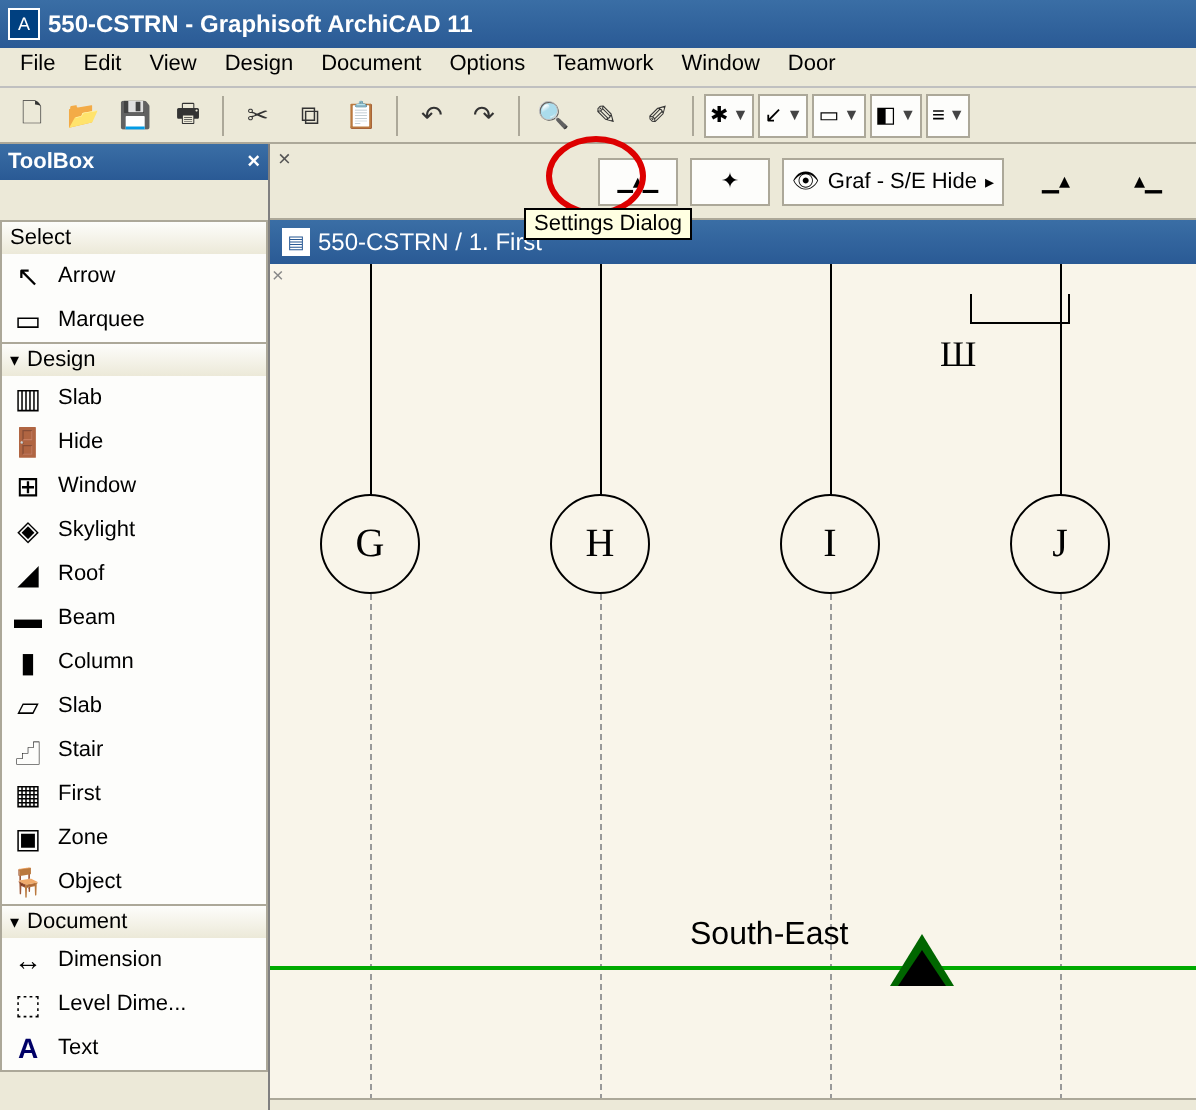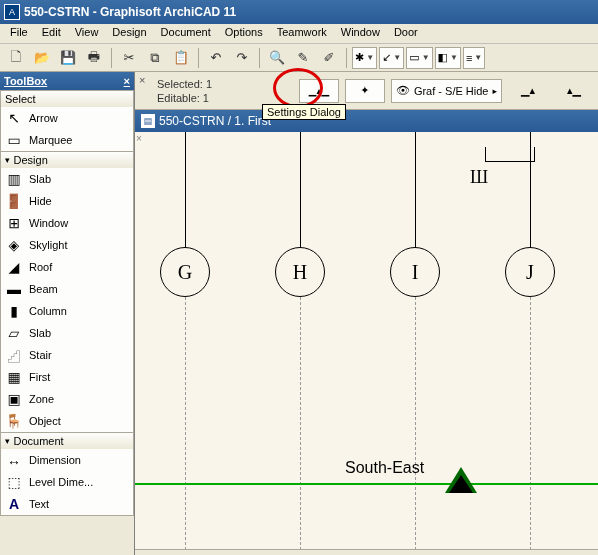--- a/index.html
+++ b/index.html
@@ -19,23 +19,23 @@
 .tool-btn { width: 24px; height: 22px; border: 1px solid transparent; display: flex; align-items: center; justify-content: center; font-size: 13px; color: #333; }
 .tool-sep { width: 1px; height: 20px; background: #aca899; margin: 0 3px; }
 .dropdown-btn { display: flex; align-items: center; height:22px; border: 1px solid #aca899; padding: 0 2px; background:#fdfdfb; }
 .dropdown-btn .arrow { font-size: 8px; margin-left: 2px; color:#444;}
 
 
 .workspace { display: flex; height: calc(555px - 24px - 20px - 28px); }
 
 
 .sidebar { width: 135px; background: #ece9d8; border-right: 1px solid #808080; display: flex; flex-direction: column; }
-.sidebar-title { height: 18px; background: linear-gradient(#3a6ea5,#2a5a95); color: #fff; font-weight: bold; display: flex; align-items: center; padding: 0 4px; justify-content: space-between; font-size:11px;text-decoration:underline;}
+.sidebar-title { height: 18px; background: linear-gradient(#3a6ea5,#2a5a95); color: #fff; font-weight: bold; display: flex; align-items: center; padding: 0 4px; justify-content: space-between; font-size:11px;}
 .sidebar-title .close-x { cursor: default; }
-.panel { background: #fdfdfb; border: 1px solid #aca899; border-top: none; }
+.panel { background: #fdfdfb; border: 1px solid #aca899; border-top: none; margin-top: 20px; }
 .panel-header { background: linear-gradient(#fdfdfb,#ece9d8); padding: 2px 4px; font-size: 11px; border-top: 1px solid #aca899; display: flex; align-items: center; gap:4px;}
 .panel-header .chev { font-size: 9px; }
 .tool-row { display: flex; align-items: center; padding: 2px 4px; gap: 6px; font-size: 11px; height: 22px;}
 .tool-row .ico { width: 18px; height: 18px; display: flex; align-items: center; justify-content: center; font-size: 14px; border:1px solid transparent;}
 
 
 .rightpane { flex: 1; display: flex; flex-direction: column; position: relative; background:#ece9d8;}
 
 .infobar { height: 38px; border-bottom: 1px solid #aca899; display: flex; align-items: center; padding: 0 4px; gap: 6px; }
 .infobar .closex { width: 12px; align-self:flex-start; margin-top:2px; font-size:11px; color:#555;}
@@ -210,24 +210,20 @@
           <span class="ico" style="font-weight:bold;color:#006;">A</span>
           <span>Text</span>
         </div>
     </div>
   </div>
 
   <div class="rightpane">
 
     <div class="infobar">
       <div class="closex">×</div>
-      <div class="sel-text">
-        <div>Selected: 1</div>
-        <div>Editable: 1</div>
-      </div>
       <div class="mid"></div>
       <div class="info-btn small" style="position:relative;">
         <span style="font-size:10px;">▁▴▁</span>
       </div>
       <div class="info-btn small">
           <span>✦</span>
         </div>
       <div class="info-btn">
         <span>👁</span>
         <span>Graf - S/E Hide</span>

